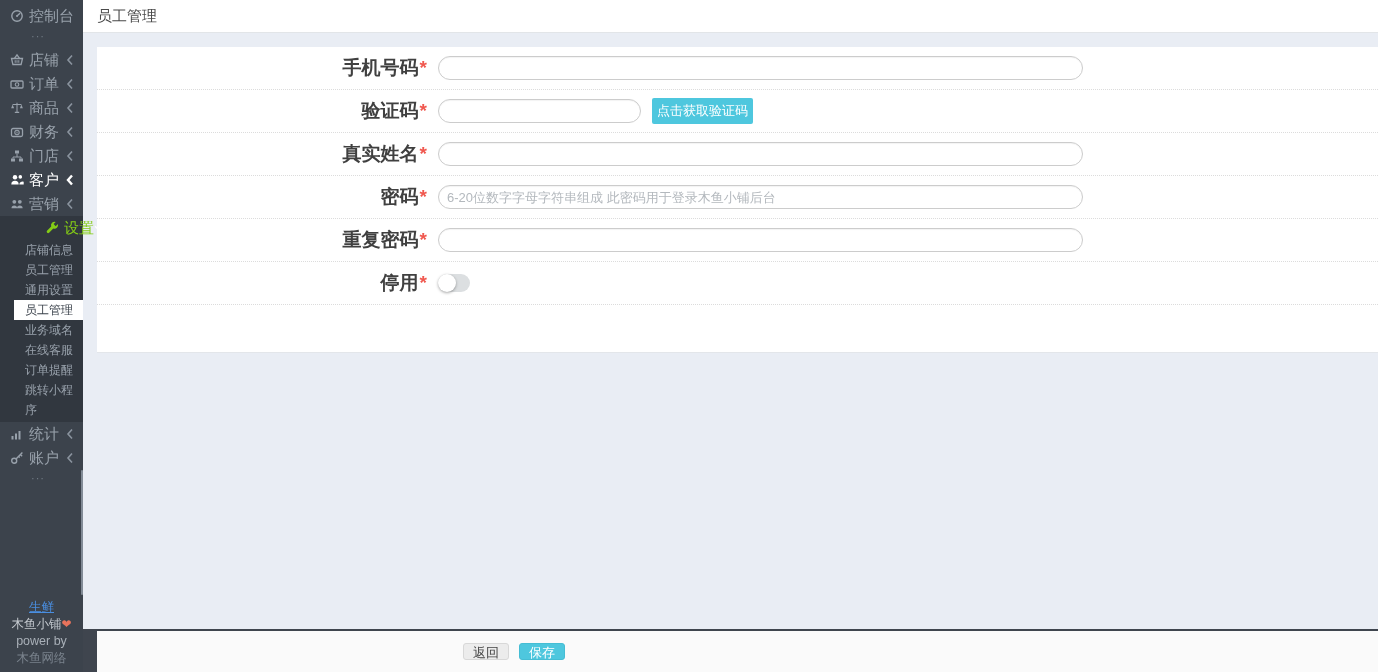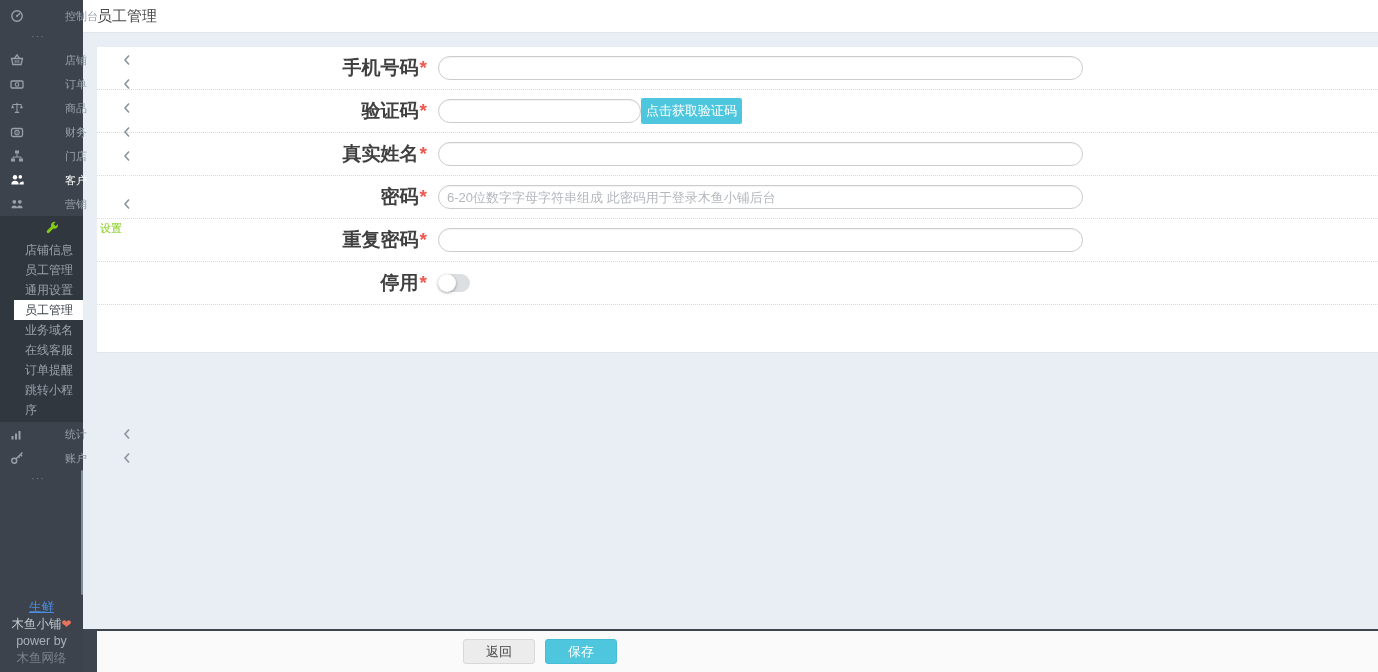--- a/index.html
+++ b/index.html
@@ -9,21 +9,21 @@
     background:#e9edf4; position:relative; font-size:13px; color:#333;
   }
   
   .sidebar {
     position:absolute; left:0; top:0; width:83px; height:672px;
     background:#3c434c; z-index:3; color:#98a1ab;
   }
   .side-menu { padding-top:4px; }
   .side-item {
     height:24px; display:flex; align-items:center;
-    padding:0 8px 0 9px; font-size:11px; cursor:pointer; white-space:nowrap;gap:36px;
+    padding:0 8px 0 9px; font-size:15px; cursor:pointer; white-space:nowrap;
   }
   .side-item .ic { width:15px; height:14px; margin-right:5px; display:inline-flex; align-items:center; justify-content:center; flex:0 0 15px; }
   .side-item .lbl { flex:1; }
   .side-item .chev { width:9px; display:inline-flex; color:#8a939e; }
   .side-item.hl, .side-item.hl .chev { color:#ffffff; }
   .side-sep { height:20px; line-height:16px; padding-left:31px; color:#737c86; font-size:11px; letter-spacing:1px; user-select:none; }
   .expand-block { background:#31373f; }
   .expand-block .side-item { color:#84cc16;padding-left:44px; }
   .expand-block .side-item .chev { color:#ffffff; }
   .submenu { padding-bottom:2px; }
@@ -68,21 +68,21 @@
   .form-field { margin-left:11px; display:flex; align-items:center; }
   .txt-input {
     width:645px; height:24px; border:1px solid #cccccc; border-radius:12px;
     padding:0 8px; font-size:13px; color:#333; outline:none;
     box-shadow:inset 0 1px 1px rgba(0,0,0,0.05); background:#fff;
     font-family:"Liberation Sans","DejaVu Sans",sans-serif;
   }
   .txt-input::placeholder { color:#b3b8bd; opacity:1; }
   .txt-input.short { width:203px; }
   .btn-code {
-    height:26px; padding:0 5px; border:none; border-radius:2px;
+    margin-left:11px; height:26px; padding:0 5px; border:none; border-radius:2px;
     background:#4ec7de; color:#ffffff; font-size:13px; cursor:pointer;
     font-family:"Liberation Sans","DejaVu Sans",sans-serif;
   }
   .toggle {
     width:32px; height:18px; background:#dcdfe1; border-radius:9px;
     position:relative; cursor:pointer;
   }
   .toggle .knob {
     position:absolute; left:0; top:0; width:18px; height:18px;
     background:#ffffff; border-radius:50%;
@@ -92,21 +92,21 @@
   
   .footer-wrap {
     position:absolute; left:0; right:0; bottom:0; height:43px;
     background:#3f454e; padding-top:2px; z-index:2;
   }
   .footer-bar {
     margin-left:97px; height:41px; background:#fafafa;
     display:flex; align-items:center; padding-left:366px;
   }
   .btn {
-    height:25px; padding:0 22px; border-radius:3px; font-size:13px; cursor:pointer;
+    height:17px; padding:0 9px; border-radius:3px; font-size:13px; cursor:pointer;
     font-family:"Liberation Sans","DejaVu Sans",sans-serif;
   }
   .btn-back { background:#ececec; border:1px solid #d8d8d8; color:#444; margin-right:10px; }
   .btn-save { background:#4ec7de; border:1px solid #45bdd4; color:#ffffff; }
   svg { display:block; }
 </style>
 </head>
 <body>
 
 <aside class="sidebar">

